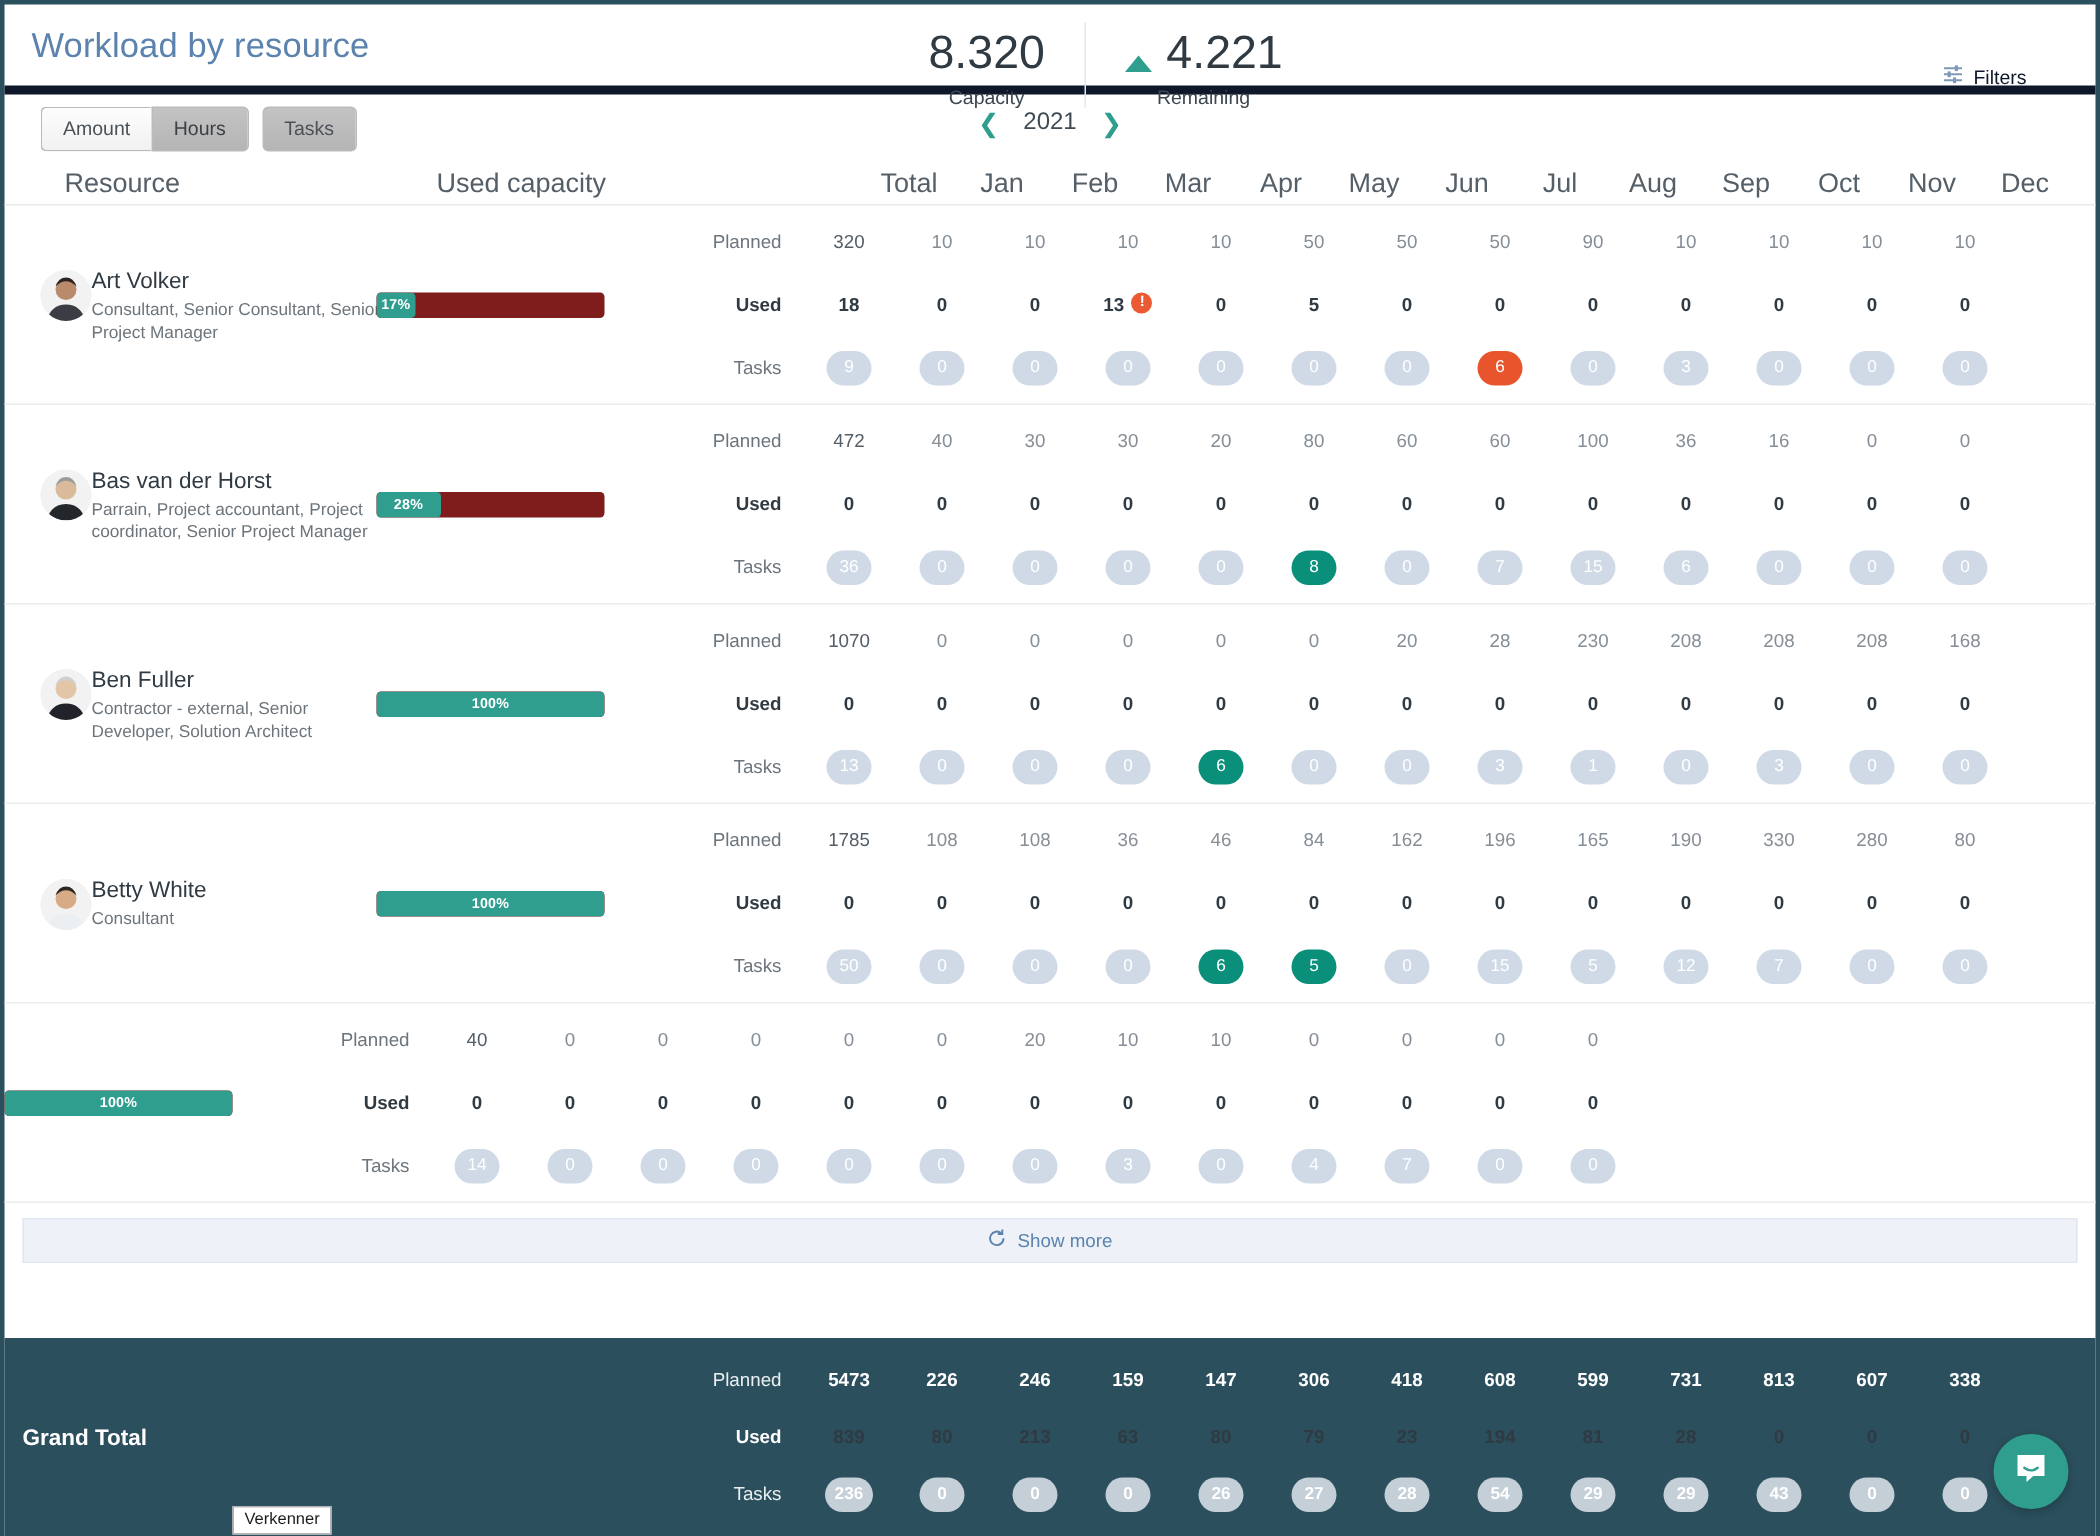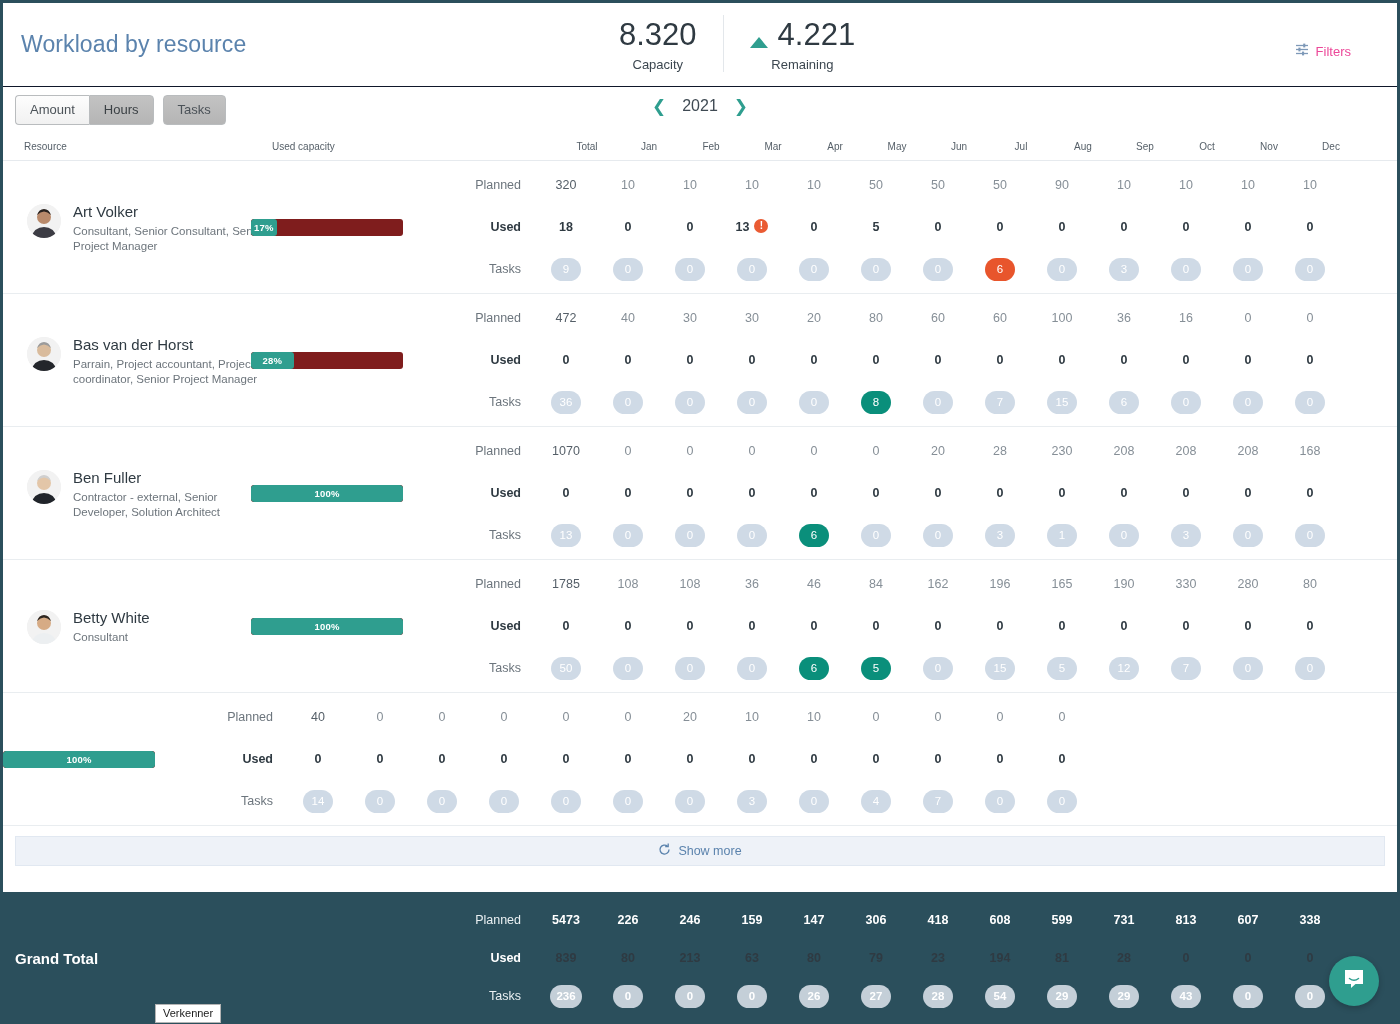--- a/index.html
+++ b/index.html
@@ -15,25 +15,25 @@
     width: 1400px; height: 1024px;
     background: #ffffff;
     border-top: 3px solid #2b4f5c;
     border-left: 3px solid #2b4f5c;
     border-right: 3px solid #2b4f5c;
   }
 
   
   .header {
     position: relative;
-    height: 84px;
+    height: 60px;
     display: flex;
     align-items: center;
     padding: 0 14px 0 18px;
-    border-bottom: 1px solid #0f172a;
+    border-bottom: 6px solid #0f172a;
   }
   .page-title {
     font-size: 23px;
     color: #5b83ad;
     font-weight: 400;
     letter-spacing: .1px;
   }
   .kpis {
     position: absolute;
     left: 590px; top: 12px;
@@ -61,30 +61,30 @@
     width: 0; height: 0;
     border-left: 9px solid transparent;
     border-right: 9px solid transparent;
     border-bottom: 11px solid #2f9e8f;
     margin-top: 14px;
   }
   .filters {
     position: absolute;
     right: 46px; top: 40px;
     display: flex; align-items: center; gap: 7px;
-    color: #ec4899; font-size: 13px;
+    color: #0f172a; font-size: 13px;
     cursor: pointer;
   }
   .filter-icon { display: block; }
 
   
   .toolbar {
     position: relative;
     height: 46px;
-    padding-left: 12px;
+    padding-left: 24px;
     display: flex;
     align-items: center;
   }
   .btn-group { display: flex; }
   .seg-btn {
     font-family: "Liberation Sans", sans-serif;
     font-size: 13px;
     color: #4b5258;
     padding: 6px 14px;
     border: 1px solid #b9bcbe;
@@ -107,44 +107,44 @@
   .year-nav > * { pointer-events: auto; }
   .yr-arrow { color: #2f9e8f; font-size: 17px; cursor: pointer; line-height: 1; user-select:none; }
   .year-label { font-size: 16px; color: #3f4a53; }
 
   
   .col-head {
     display: flex;
     align-items: center;
     height: 28px;
     border-bottom: 1px solid #e6eaee;
-    font-size: 10px;
+    font-size: 18px;
     color: #555f68;
-    padding-left: 21px;
+    padding-left: 40px;
   }
   .ch-resource { width: 248px; }
   .ch-capacity { width: 212px; }
   .ch-rowlabel { width: 72px; }
   .ch-month { width: 62px; text-align: center; }
   .ch-total  { width: 62px; text-align: center; }
 
   
   .rows { }
   .res-row {
     display: flex;
     border-bottom: 1px solid #e9edf0;
     min-height: 133px;
     align-items: center;
   }
   .res-info {
     width: 248px;
     display: flex;
     align-items: flex-start;
     padding-left: 24px;
-    gap: 12px;
+    gap: 0;
   }
   .avatar {
     width: 34px; height: 34px;
     border-radius: 50%;
     flex-shrink: 0;
     overflow: hidden;
     position: relative;
     margin-top: 3px;
     background: #f0f0f0;
   }

